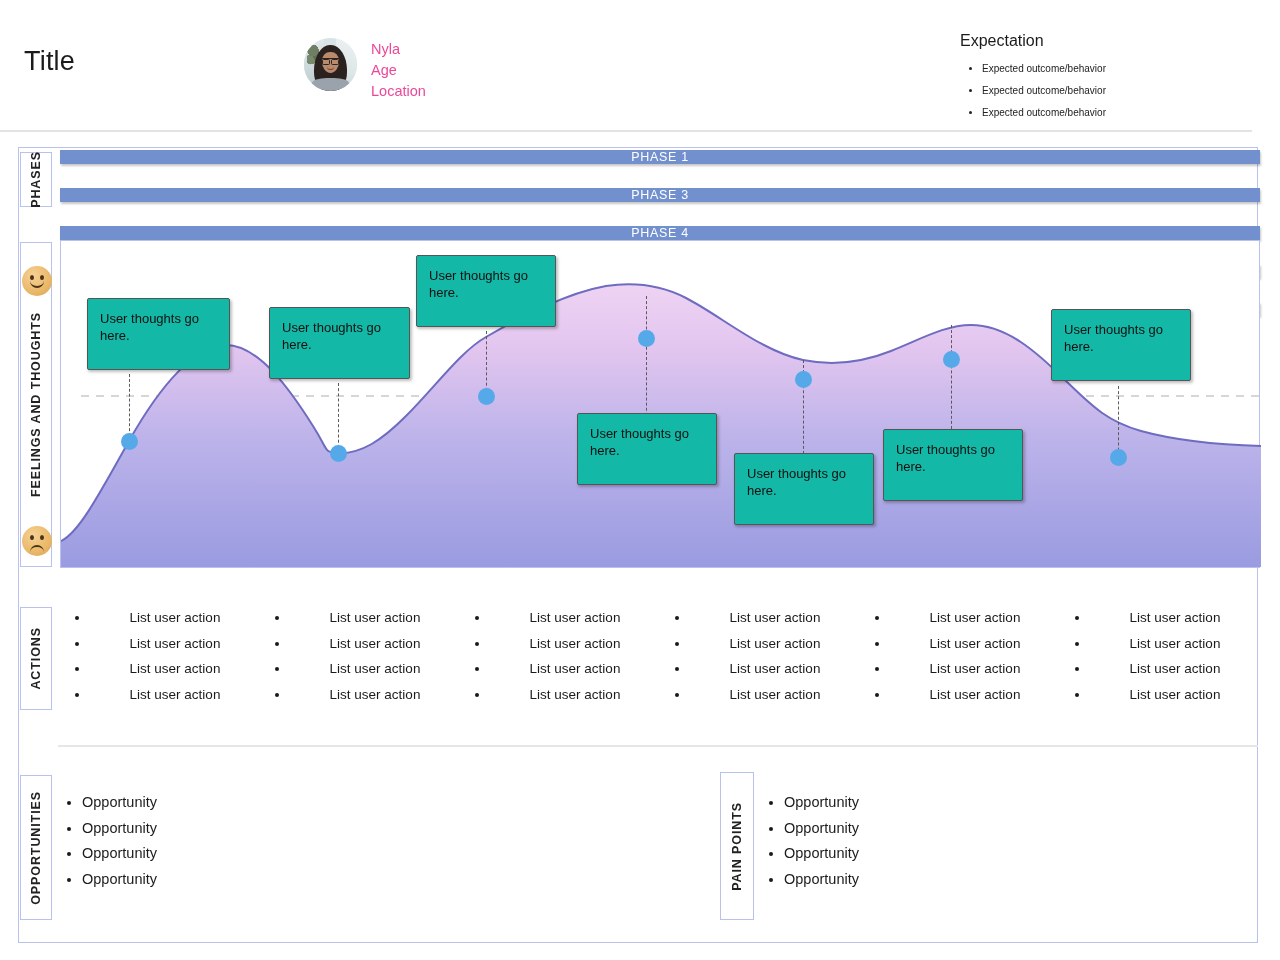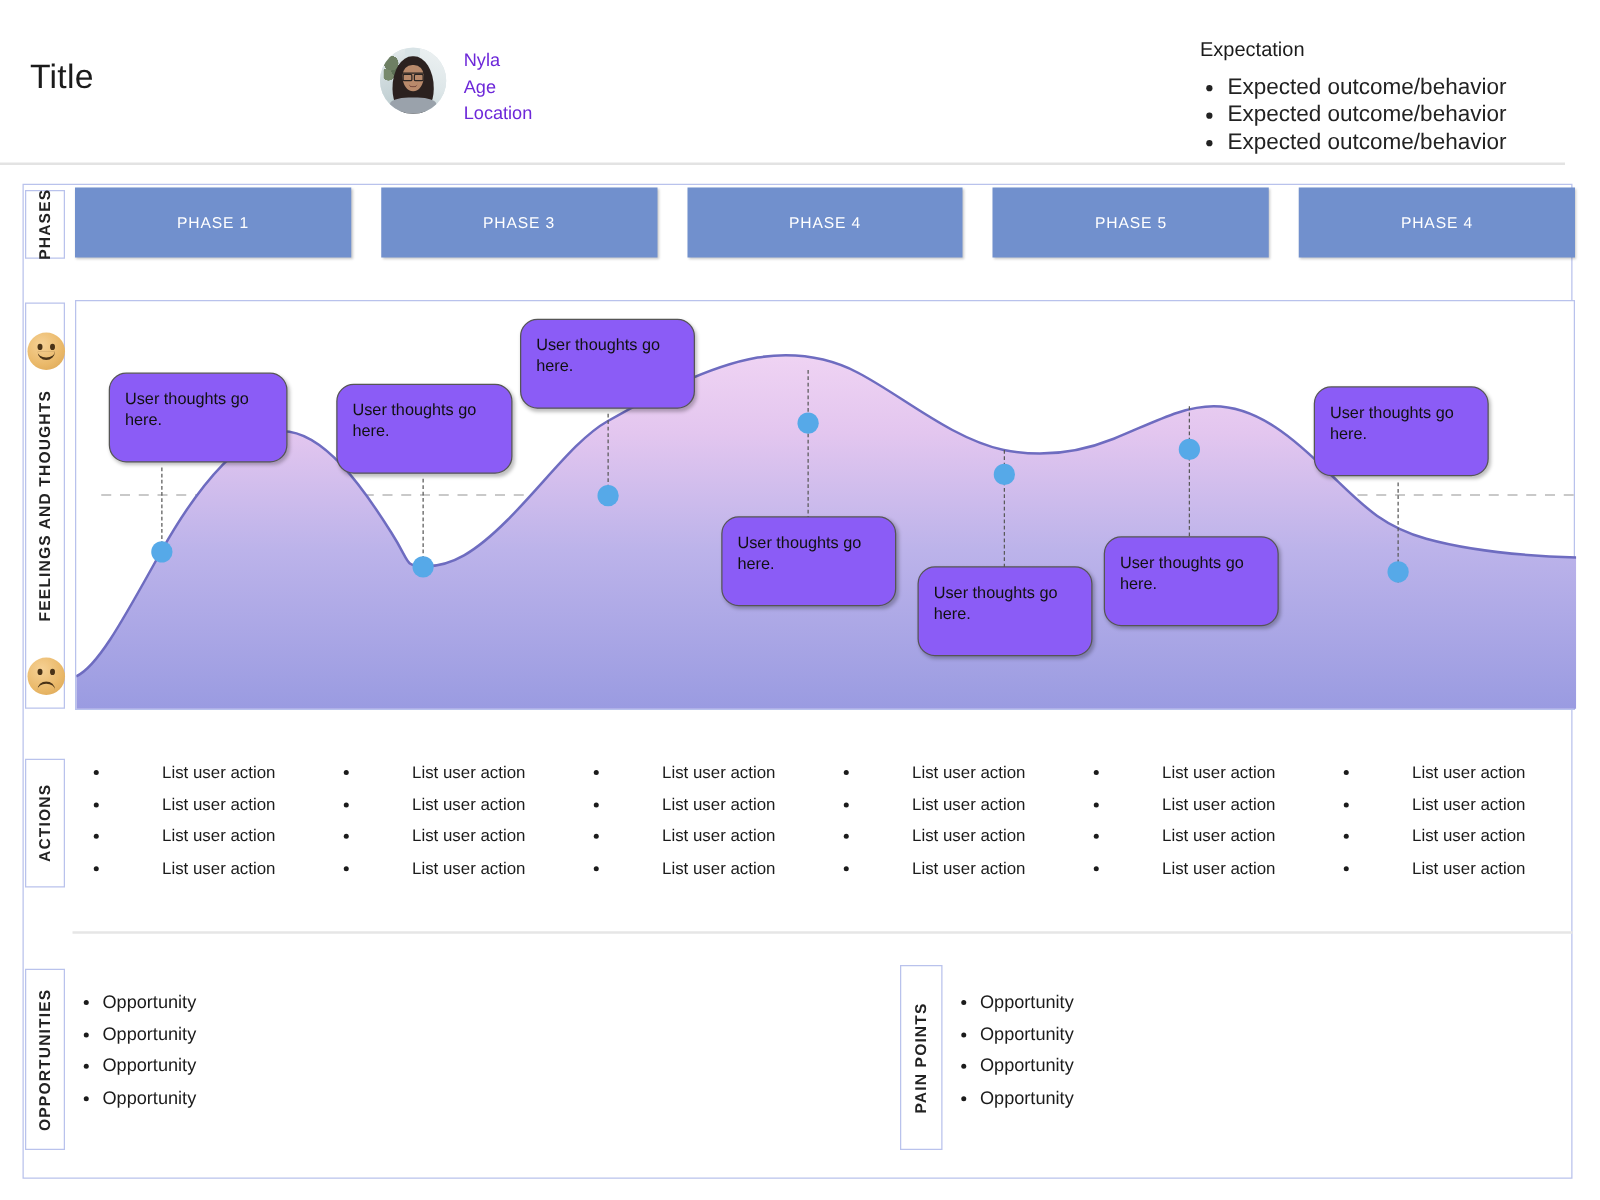--- a/index.html
+++ b/index.html
@@ -43,30 +43,30 @@
   #avatar .glasses:before, #avatar .glasses:after {
      content:""; position:absolute; top:0px; width:6px; height:4px;
      border:1.1px solid #2a2523; border-radius:1.5px; }
   #avatar .glasses:before { left:0; } #avatar .glasses:after { right:0; }
   #avatar .smile { position:absolute; left:23px; top:28px; width:7px; height:3.5px;
      border-bottom:1.6px solid #6c3f35; border-radius:0 0 6px 6px; }
   #avatar .body { position:absolute; left:8px; bottom:0; width:37px; height:13px;
      background:#9aa2ab; border-radius:40% 40% 0 0; }
 
   #persona-lines { padding-top: 1px; }
-  #persona-lines div { font-size: 14.5px; line-height: 21px; color: #6d28d9; }
+  #persona-lines div { font-size: 14.5px; line-height: 21px; color: #ec4899; }
 
   #scenario { position: absolute; left: 590px; top: 32px; width: 360px; }
   #scenario .h { font-size: 16px; color: #1b1b1b; margin-bottom: 13px; }
   #scenario .b { font-size: 14px; line-height: 19px; color: #222; max-width: 275px; }
 
   #expectation { position: absolute; left: 960px; top: 32px; width: 300px; }
   #expectation .h { font-size: 16px; color: #1b1b1b; margin-bottom: 8px; }
   #expectation ul { margin: 0; padding-left: 22px; }
-  #expectation li { font-size: 18px; line-height: 22px; color: #222; }
+  #expectation li { font-size: 10px; line-height: 22px; color: #222; }
 
   #header-rule {
     position: absolute; left: 0; top: 130px; width: 1252px; height: 2px;
     background: #e3e3e3;
   }
 
   
   #frame {
     position: absolute; left: 18px; top: 147px;
     width: 1240px; height: 796px;
@@ -85,21 +85,21 @@
     writing-mode: vertical-rl; transform: rotate(180deg);
     font-size: 12.5px; font-weight: 700; letter-spacing: .9px; color: #222;
     white-space: nowrap;
   }
 
   
   #phases-label { left: 20px; top: 152px; width: 32px; height: 55px; }
   #phases-row {
     position: absolute; left: 60px; top: 150px;
     width: 1200px; height: 56px;
-    display: flex; gap: 24px;
+    display: flex; gap: 24px; flex-direction: column;
   }
   .phase-cell {
     flex: 1;
     background: #7190cd;
     color: #ffffff;
     font-size: 12.5px; font-weight: 400; letter-spacing: .7px;
     display: flex; align-items: center; justify-content: center;
     box-shadow: 1px 1.5px 2px rgba(0,0,0,.22);
   }
 
@@ -124,23 +124,23 @@
     position: absolute; left: 60px; top: 240px;
     width: 1200px; height: 328px;
     border: 1.5px solid #b9c2ec;
     background: #fff;
     overflow: visible;
   }
   #curve-svg { position: absolute; left: 0; top: 0; width: 1200px; height: 328px; }
 
   .bubble {
     position: absolute;
-    background: #8b5cf6;
+    background: #14b8a6;
     border: 1.1px solid #555;
-    border-radius: 14px;
+    border-radius: 2px;
     box-shadow: 1.5px 2px 3px rgba(0,0,0,.25);
     font-size: 13px; line-height: 17px; color: #111;
     padding: 11px 12px 16px 12px;
     z-index: 4;
   }
   .stem {
     position: absolute; width: 0; z-index: 2;
     border-left: 1.3px dashed #5a5a5a;
   }
   .dot {

